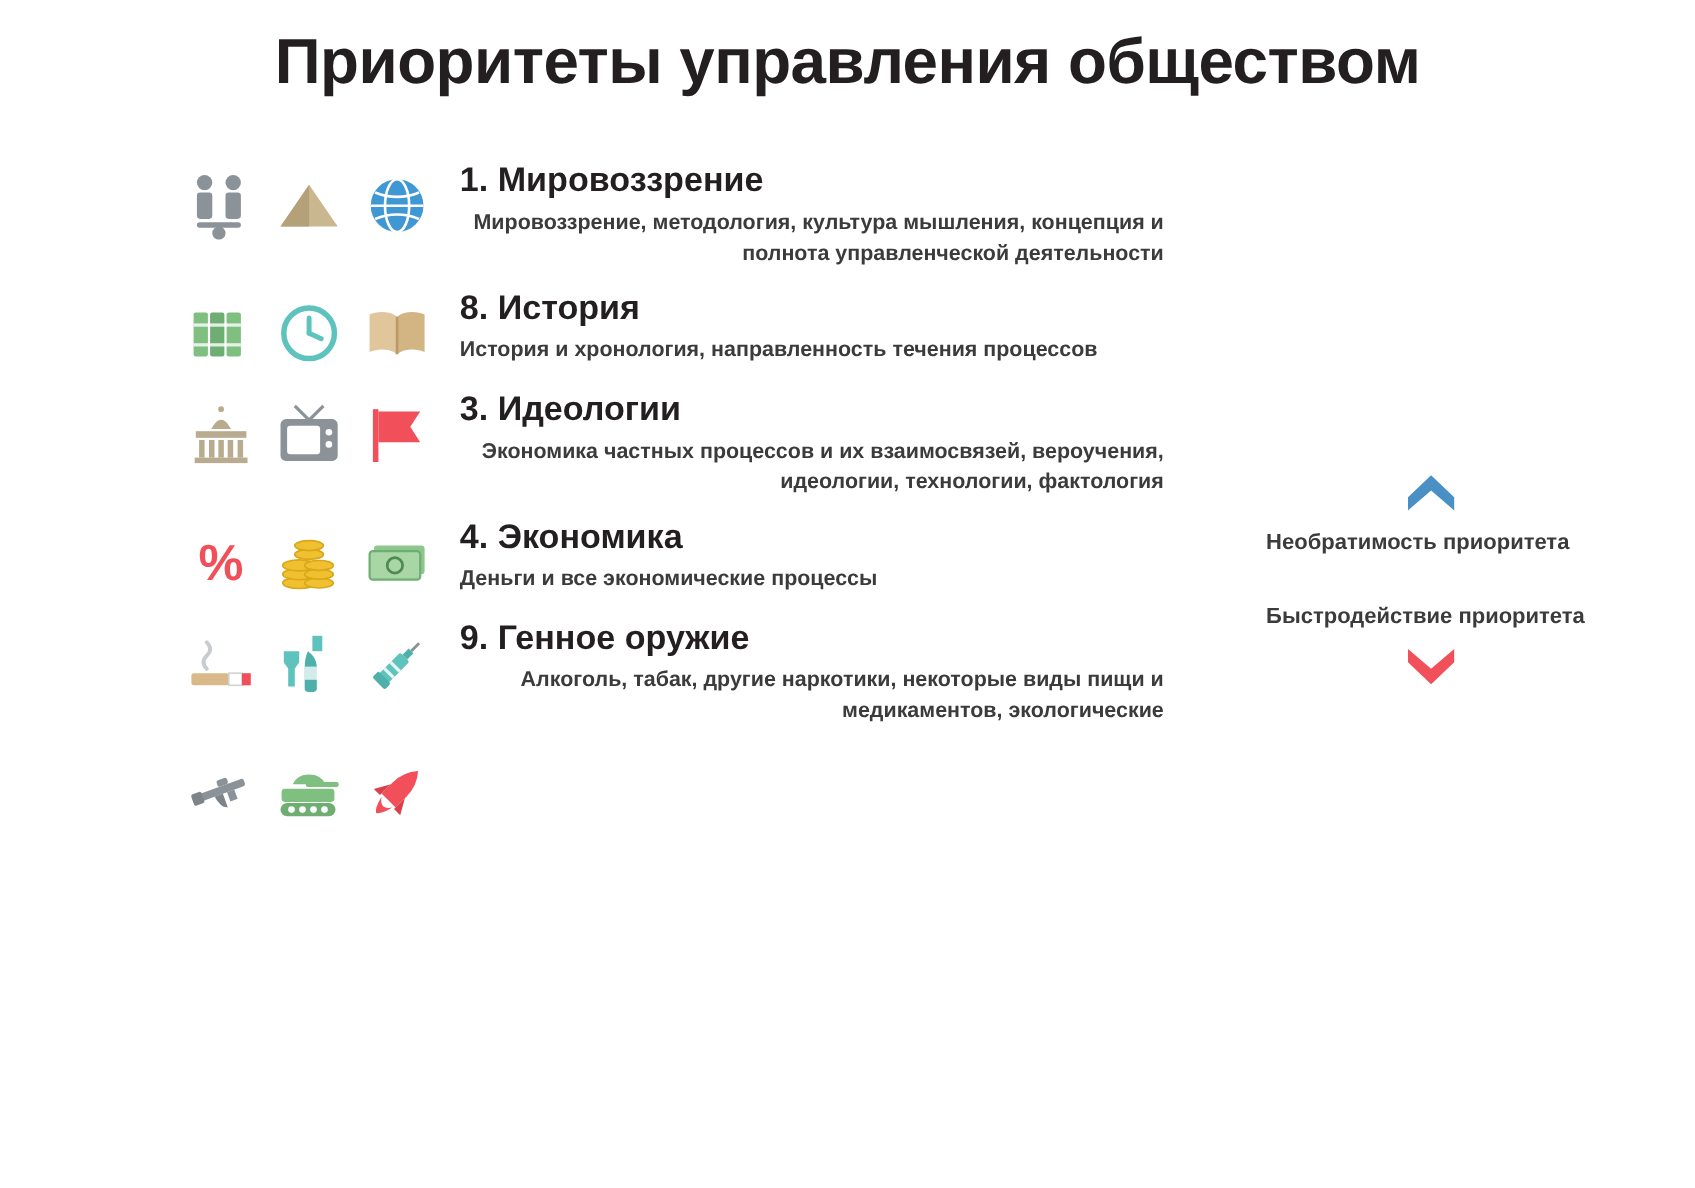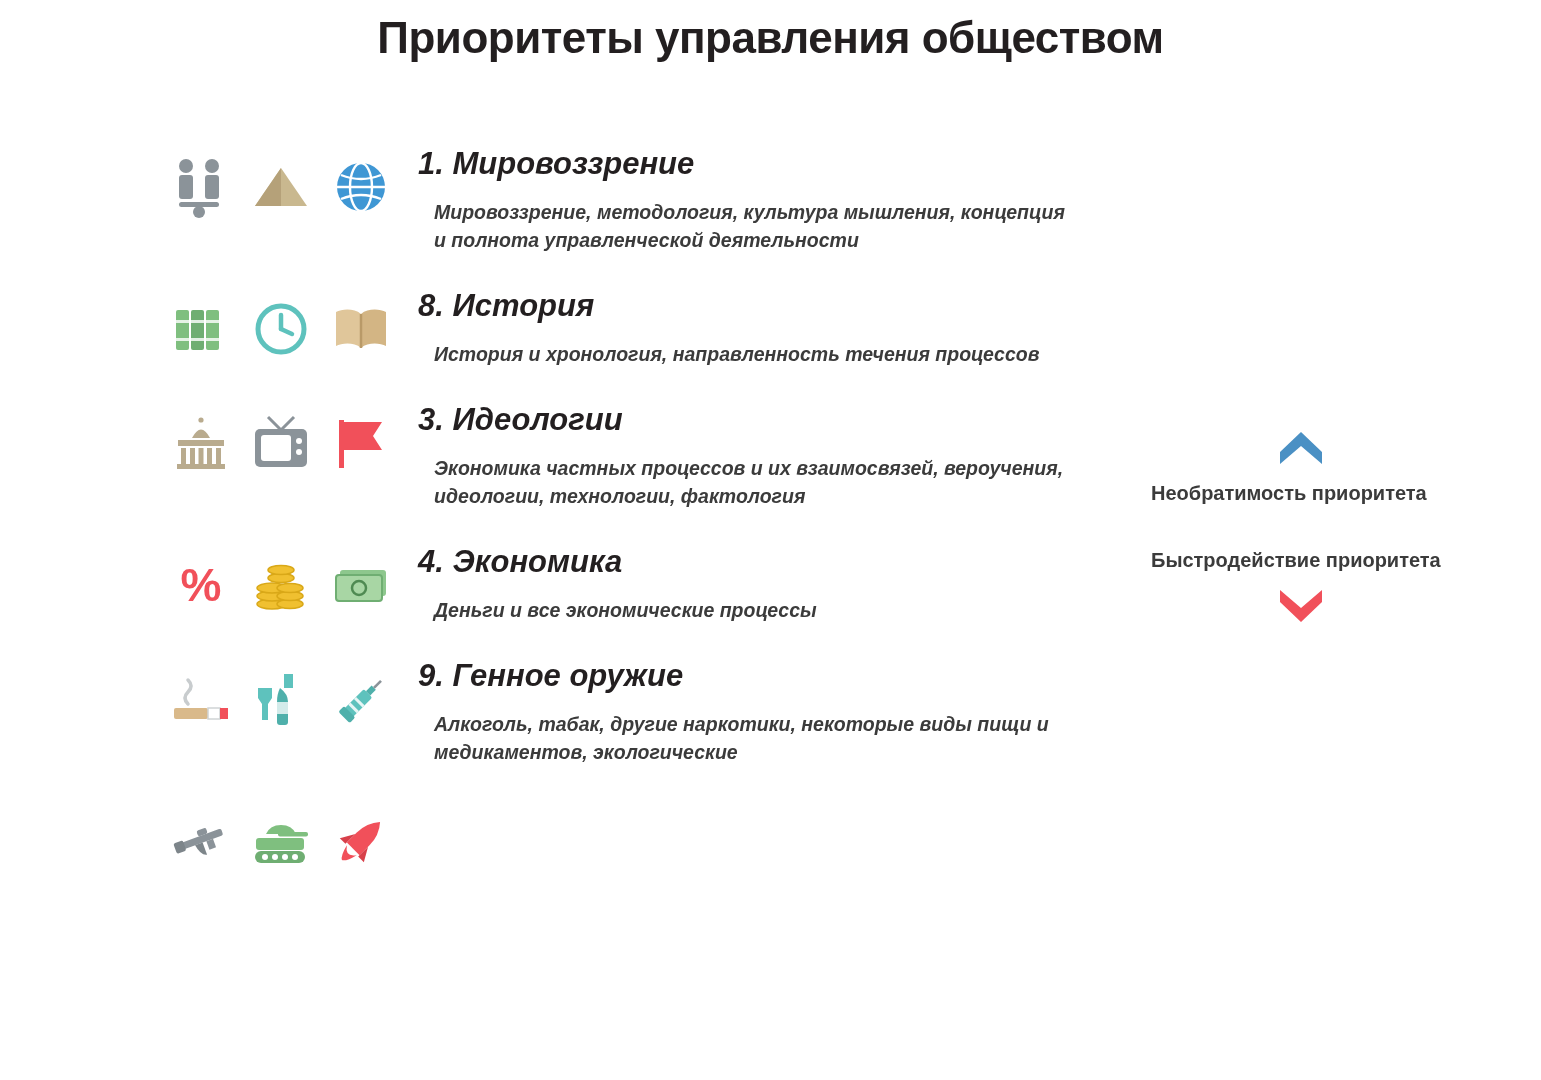--- a/index.html
+++ b/index.html
@@ -11,25 +11,25 @@
     width: 1541px;
     height: 1080px;
     font-family: "Liberation Sans", sans-serif;
     color: #2b2b2b;
     position: relative;
     overflow: hidden;
   }
 
   .page-title {
     text-align: center;
-    font-size: 44px;
+    font-size: 58px;
     font-weight: bold;
     letter-spacing: -0.5px;
     color: #231f20;
-    margin: 14px 0 0 0;
+    margin: 24px 0 0 0;
     line-height: 1.1;
   }
 
   .priority-list {
     position: absolute;
     top: 146px;
     left: 168px;
     width: 960px;
   }
 
@@ -53,38 +53,38 @@
     height: 66px;
     display: flex;
     align-items: center;
     justify-content: center;
   }
 
   .icon-slot svg { display: block; }
 
   .row-text {
     padding-top: 0;
-    font-style: italic;
   }
 
   .row-title {
     font-size: 31px;
     font-weight: bold;
     color: #231f20;
     margin: 0 0 6px 0;
     line-height: 1.15;
   }
 
   .row-desc {
     font-size: 19.5px;
     font-weight: bold;
     color: #3b3b3b;
     line-height: 1.45;
-    margin: 16px;
+    margin: 0;
     max-width: 640px;
+    text-align: right;
   }
 
   
   .side-notes {
     position: absolute;
     right: 90px;
     top: 430px;
     width: 300px;
   }
   .note-block { margin-bottom: 6px; }

